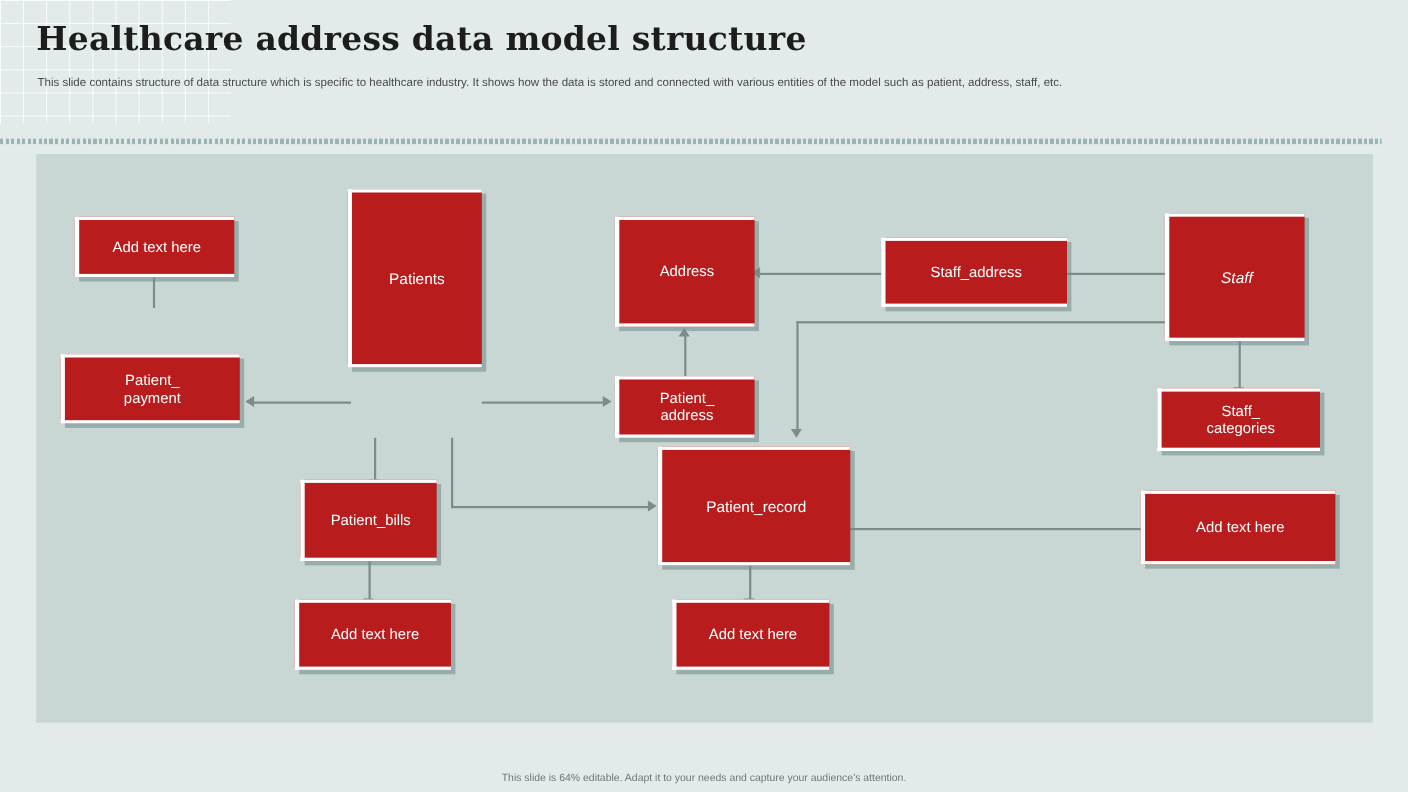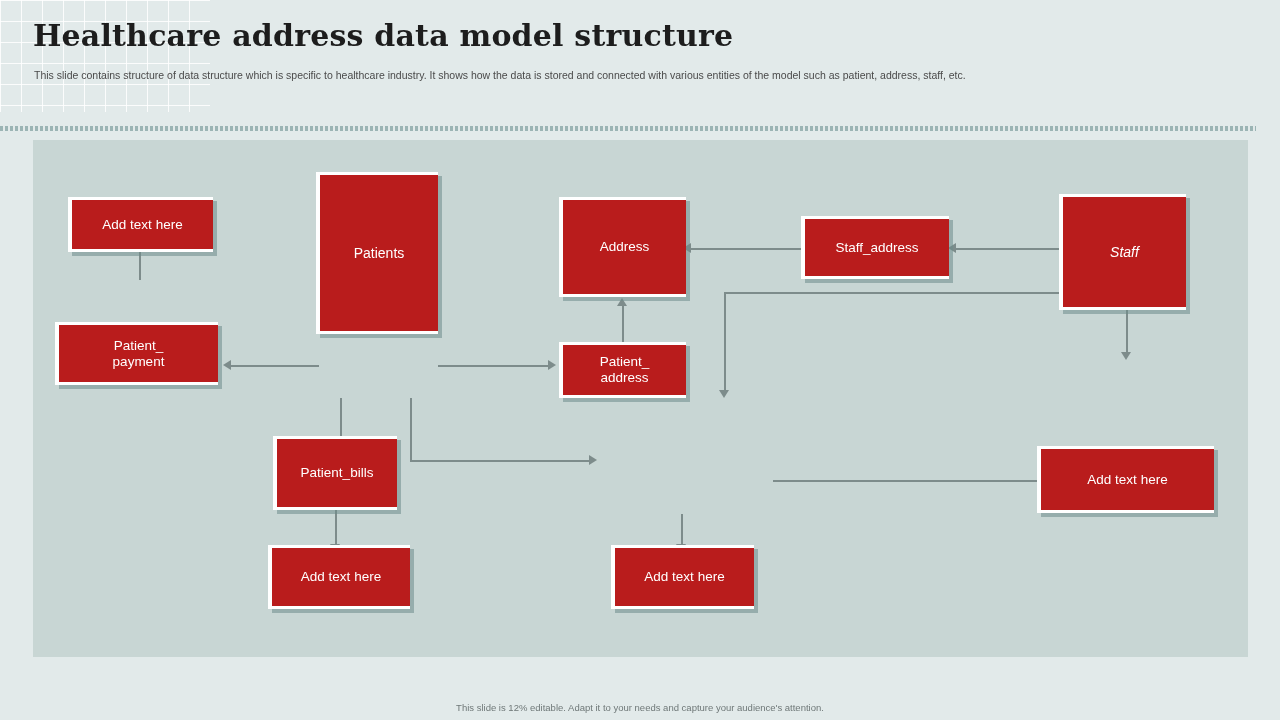--- a/index.html
+++ b/index.html
@@ -185,25 +185,28 @@
 
   <div class="node" style="left:240px; top:296px; width:124px; height:74px;">Patient_bills</div>
 
   <div class="node" style="left:235px; top:405px; width:142px; height:64px;">Add text here</div>
 
   <div class="node" style="left:526px; top:57px; width:127px; height:100px;">Address</div>
 
   <div class="node" style="left:526px; top:202px; width:127px; height:56px;">Patient_
 address</div>
 
+  <div class="node big" style="left:565px; top:266px; width:175px; height:108px;">Patient_record</div>
 
   <div class="node" style="left:578px; top:405px; width:143px; height:64px;">Add text here</div>
 
-  <div class="node" style="left:768px; top:76px; width:148px; height:63px;">Staff_address</div>
+  <div class="node" style="left:768px; top:76px; width:169px; height:63px;">Staff_address</div>
 
   <div class="node big" style="left:1026px; top:54px; width:127px; height:116px;font-style:italic;">Staff</div>
 
+  <div class="node" style="left:1019px; top:213px; width:148px; height:57px;">Staff_
+categories</div>
 
   <div class="node" style="left:1004px; top:306px; width:177px; height:67px;">Add text here</div>
 
 </div>
 
-<div class="footer">This slide is 12% editable.  Adapt it to your needs and capture your audience's attention.</div>
+<div class="footer">This slide is 64% editable.  Adapt it to your needs and capture your audience's attention.</div>
 
 </body></html>

